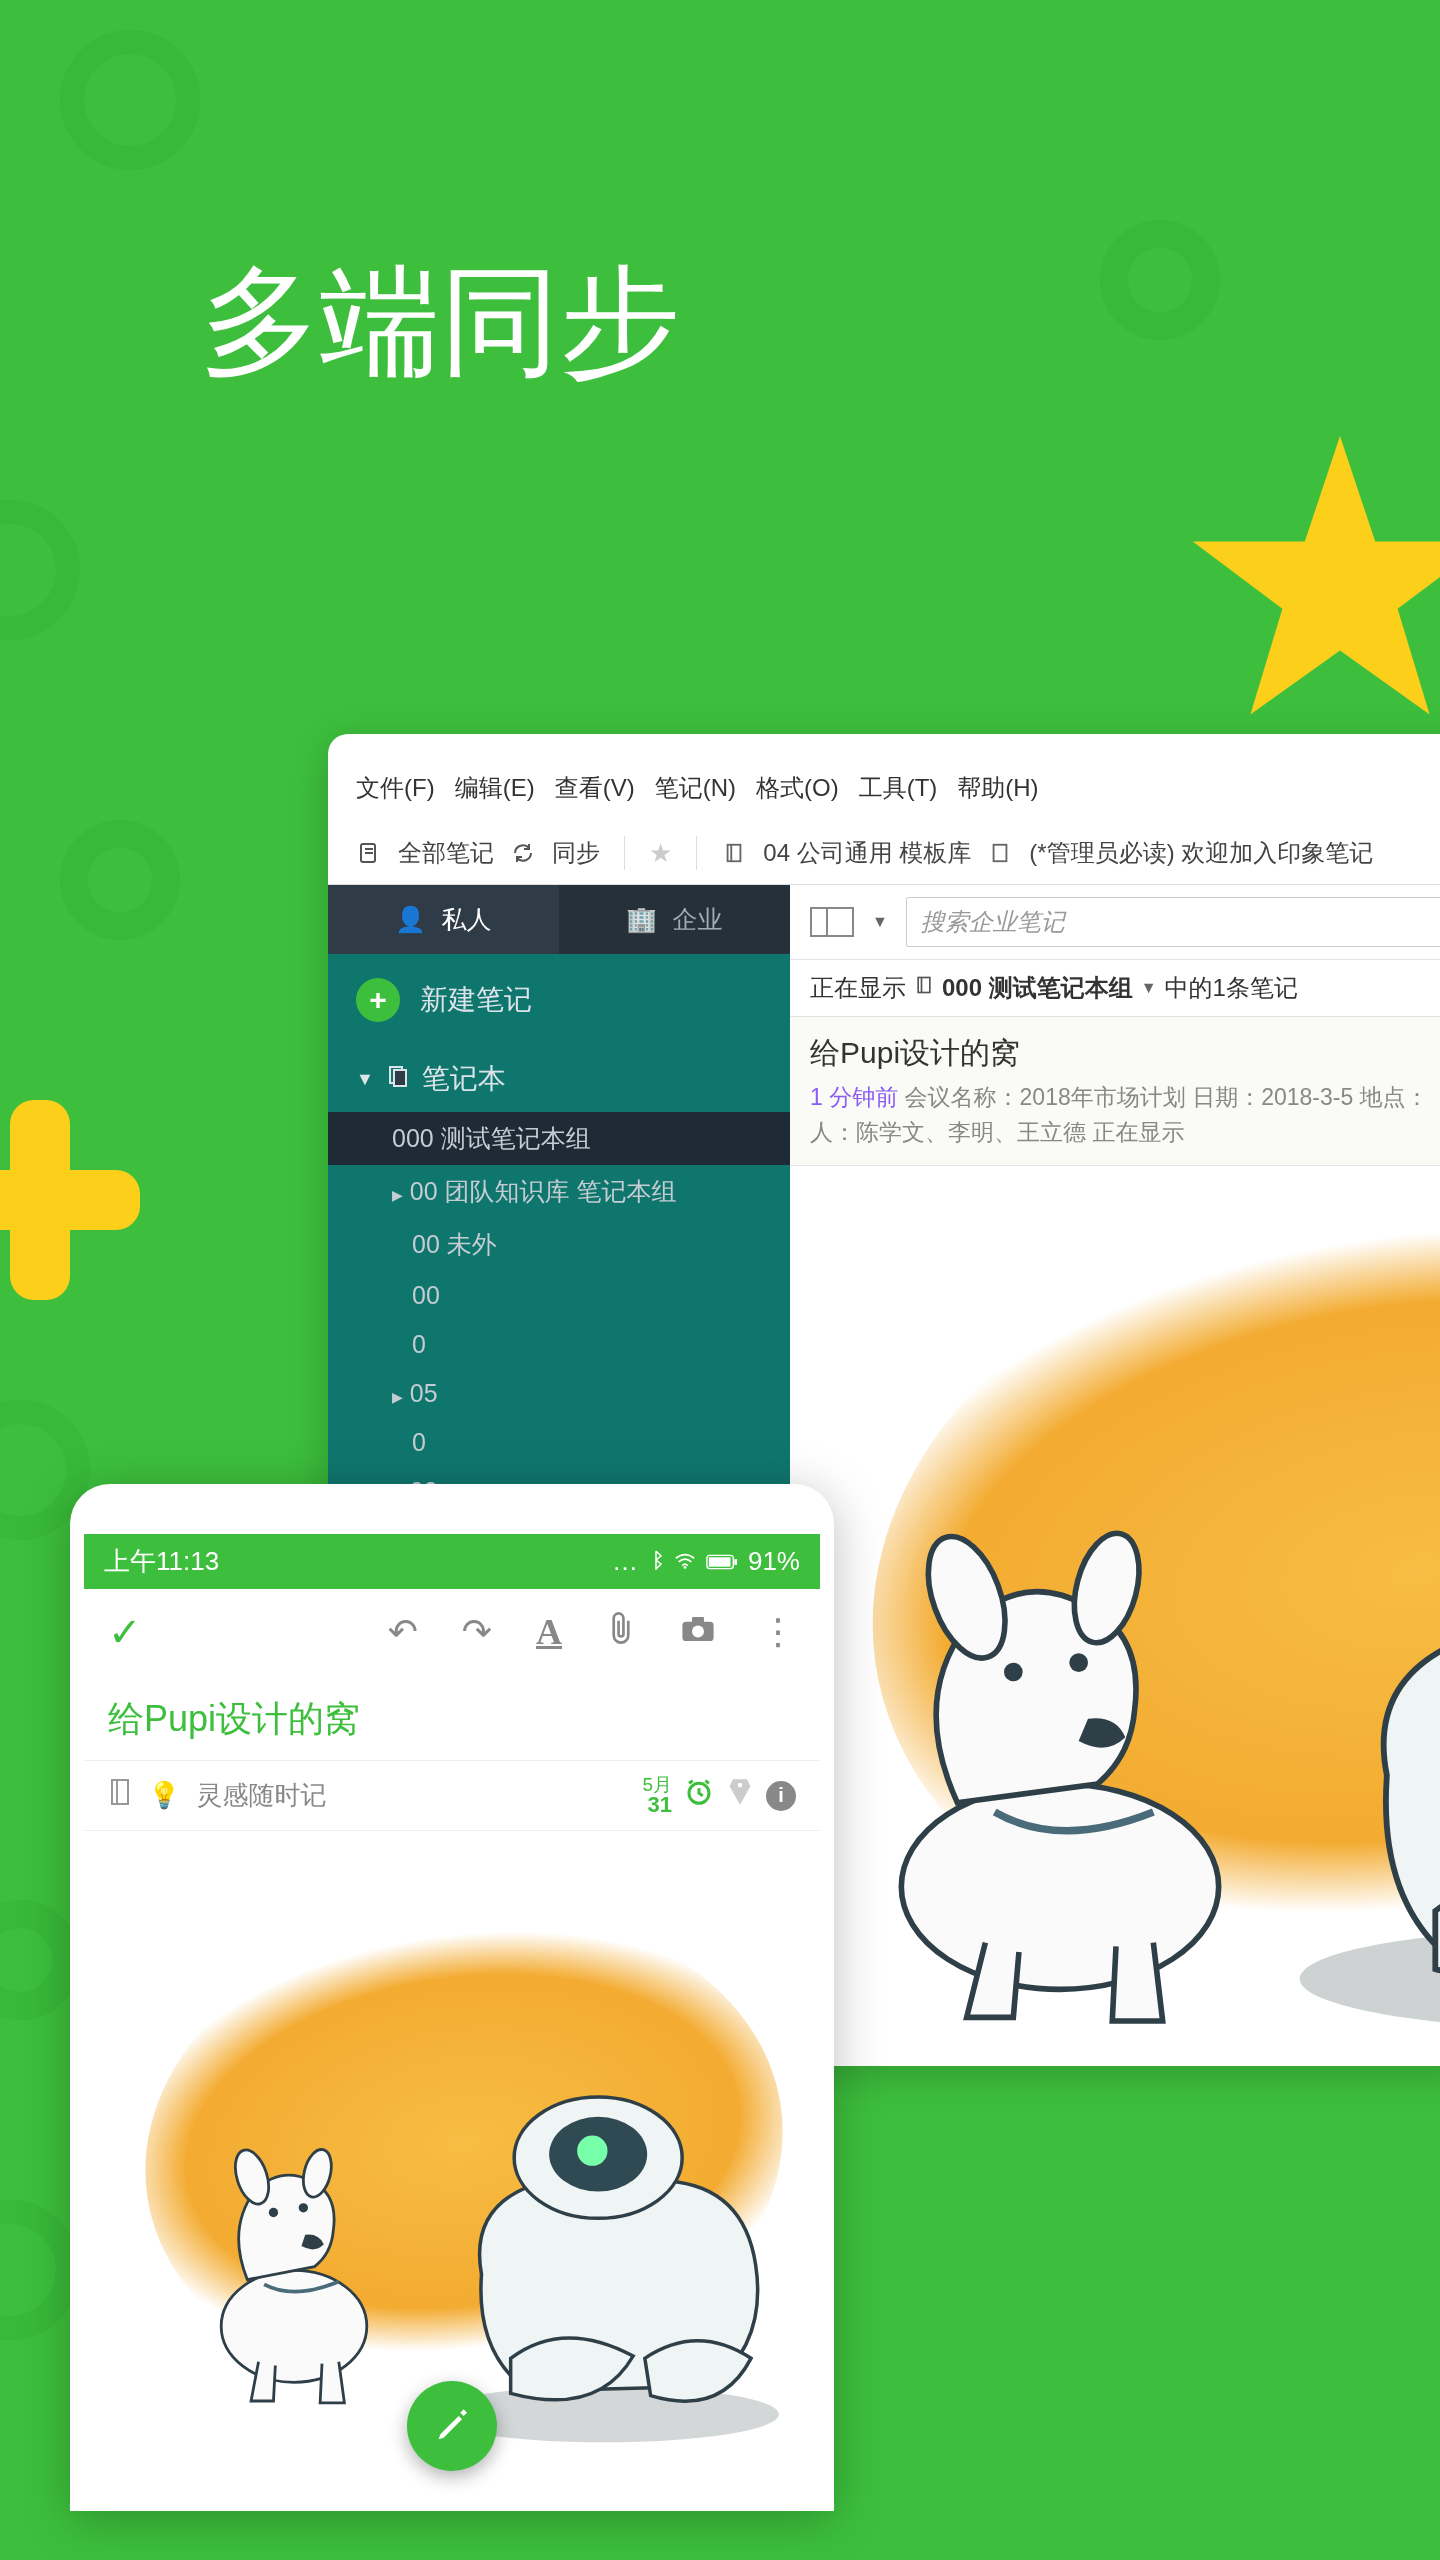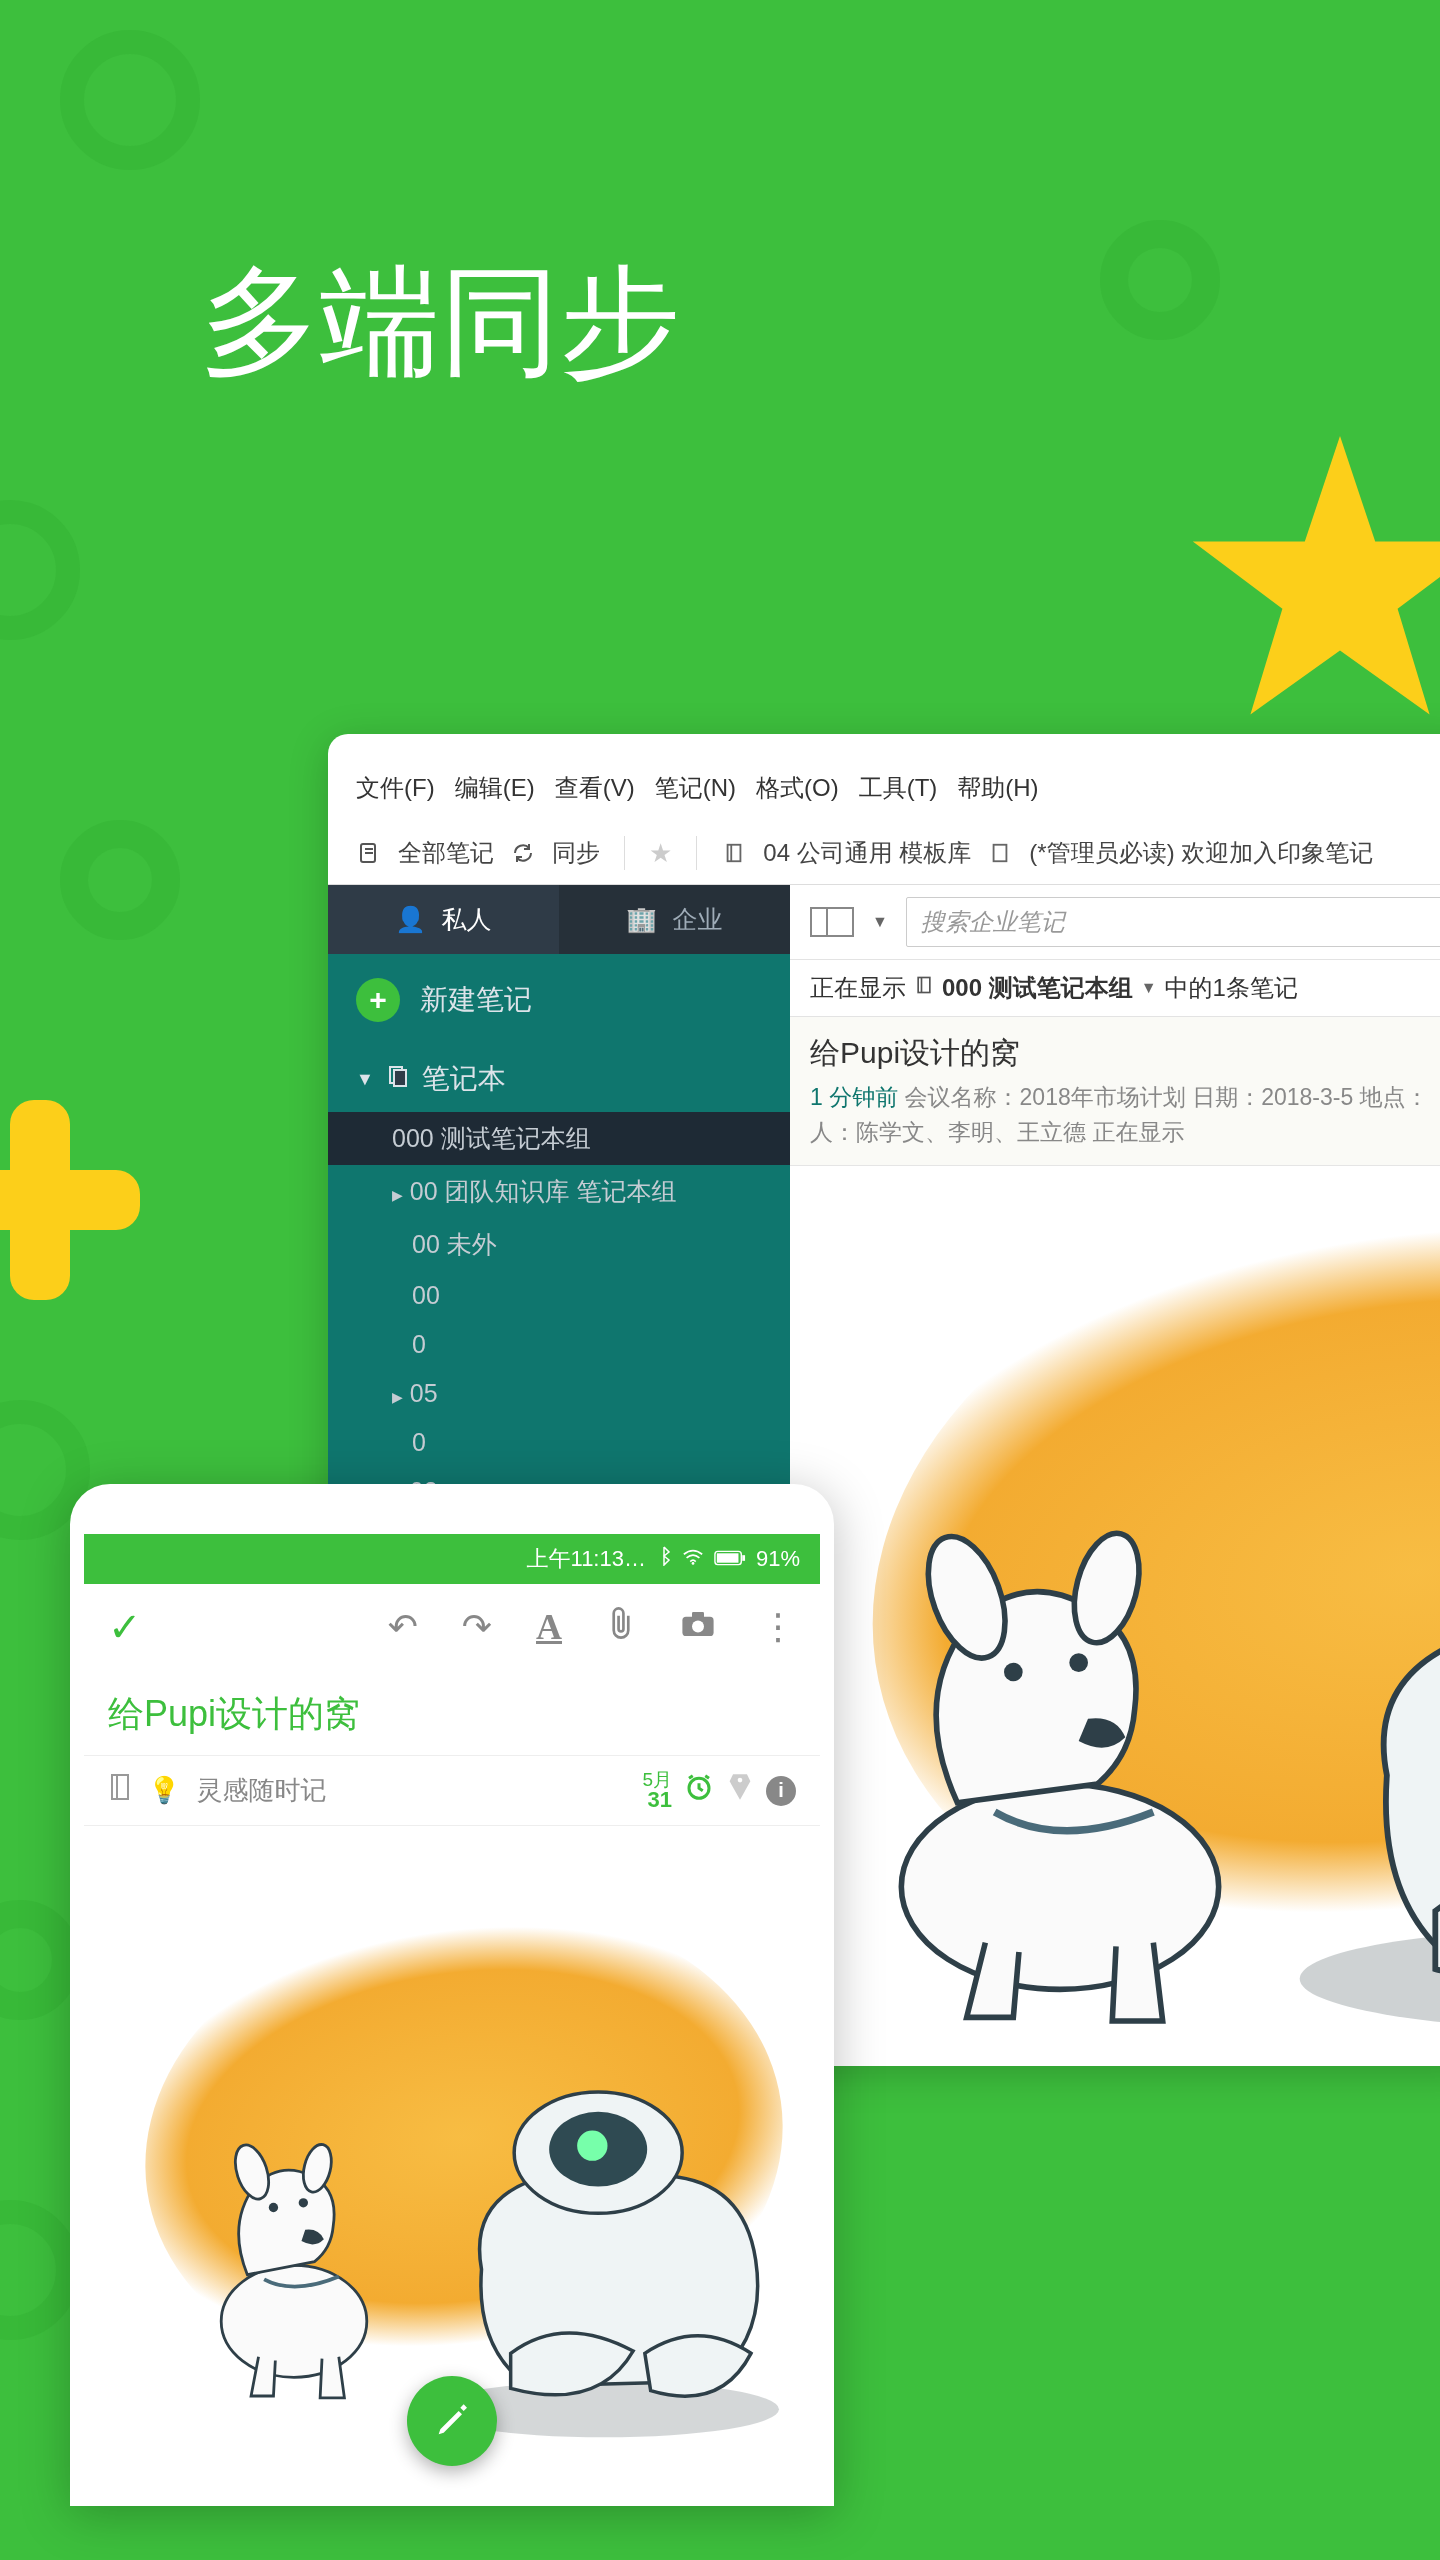--- a/index.html
+++ b/index.html
@@ -79,33 +79,33 @@
 .dw-layout-icon { width: 44px; height: 30px; border: 2px solid #888; position: relative; }
 .dw-layout-icon::before { content:''; position:absolute; left:14px; top:0; bottom:0; width:2px; background:#888; }
 .dw-caret { font-size: 16px; color: #666; }
 
 .dw-showing { padding: 12px 20px; font-size: 24px; color: #333; border-bottom: 1px solid #e3e3e3; display: flex; align-items: center; gap: 8px; }
 .dw-showing b { font-weight: bold; }
 
 .dw-note { background: #fafaf6; padding: 16px 20px; border-bottom: 1px solid #e5e5e5; }
 .dw-note-title { font-size: 30px; color: #333; margin-bottom: 6px; }
 .dw-note-meta { font-size: 23px; color: #888; line-height: 1.5; }
-.dw-note-meta .time { color: #0f766e; }
+.dw-note-meta .time { color: #8b5cf6; }
 
 .dw-canvas { height: 900px; background: #fff; position: relative; overflow: hidden; }
 
 .phone {
   position: absolute; top: 1484px; left: 70px;
   width: 764px; background: #fff; border-radius: 40px 40px 0 0;
   box-shadow: 0 8px 50px rgba(0,0,0,0.25); overflow: hidden;
 }
 .ph-statusbar {
   margin: 50px 14px 0; background: #3dbf3d; color: #fff;
-  padding: 10px 20px; font-size: 22px;
-  display: flex; justify-content: flex-end; align-items: center;
+  padding: 10px 20px; font-size: 26px;
+  display: flex; justify-content: space-between; align-items: center;
 }
 .ph-status-right { display: flex; align-items: center; gap: 10px; }
 .ph-toolbar {
   margin: 0 14px; background: #fff; padding: 20px 24px;
   display: flex; align-items: center; justify-content: space-between;
 }
 .ph-check { color: #3dbf3d; font-size: 40px; }
 .ph-tool-group { display: flex; gap: 44px; align-items: center; }
 .ph-tool { color: #888; font-size: 36px; }
 .ph-title {

